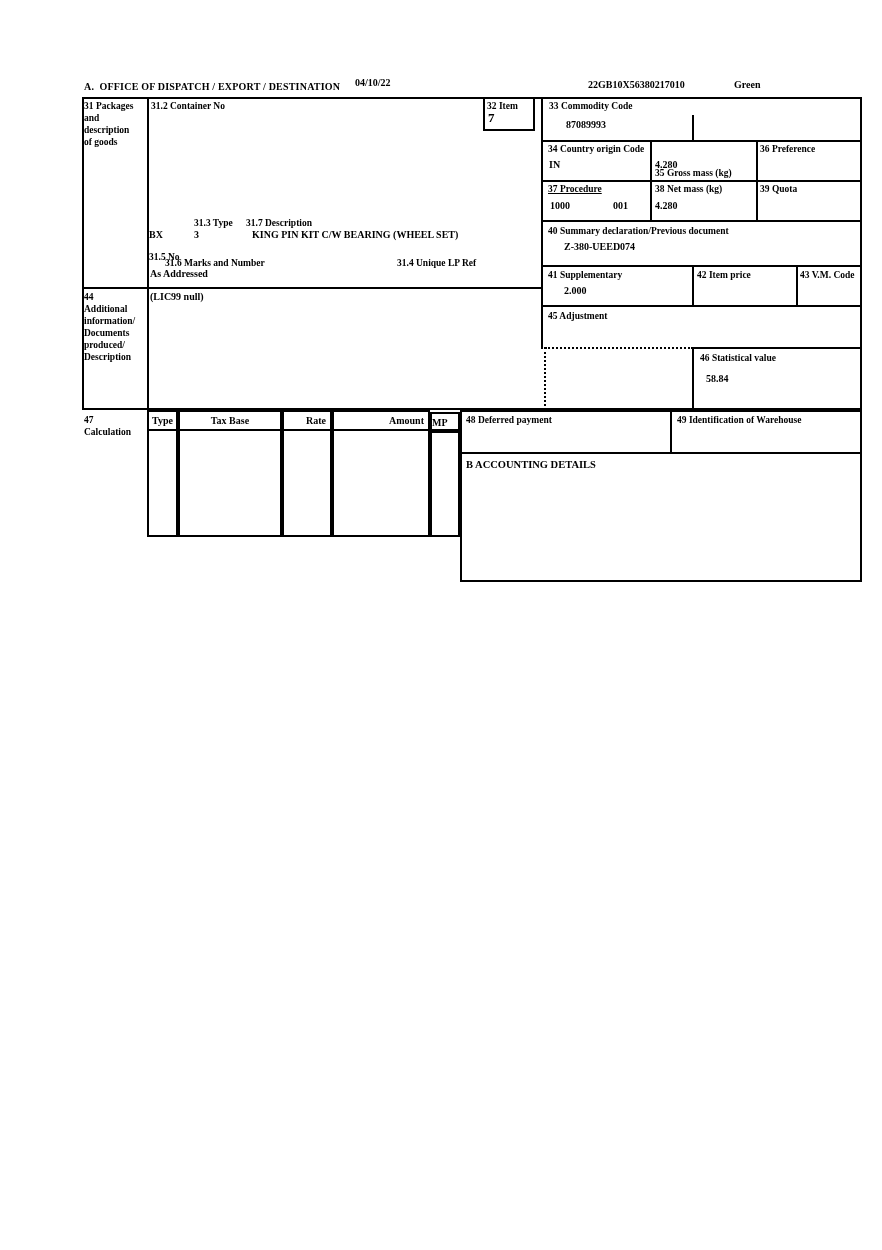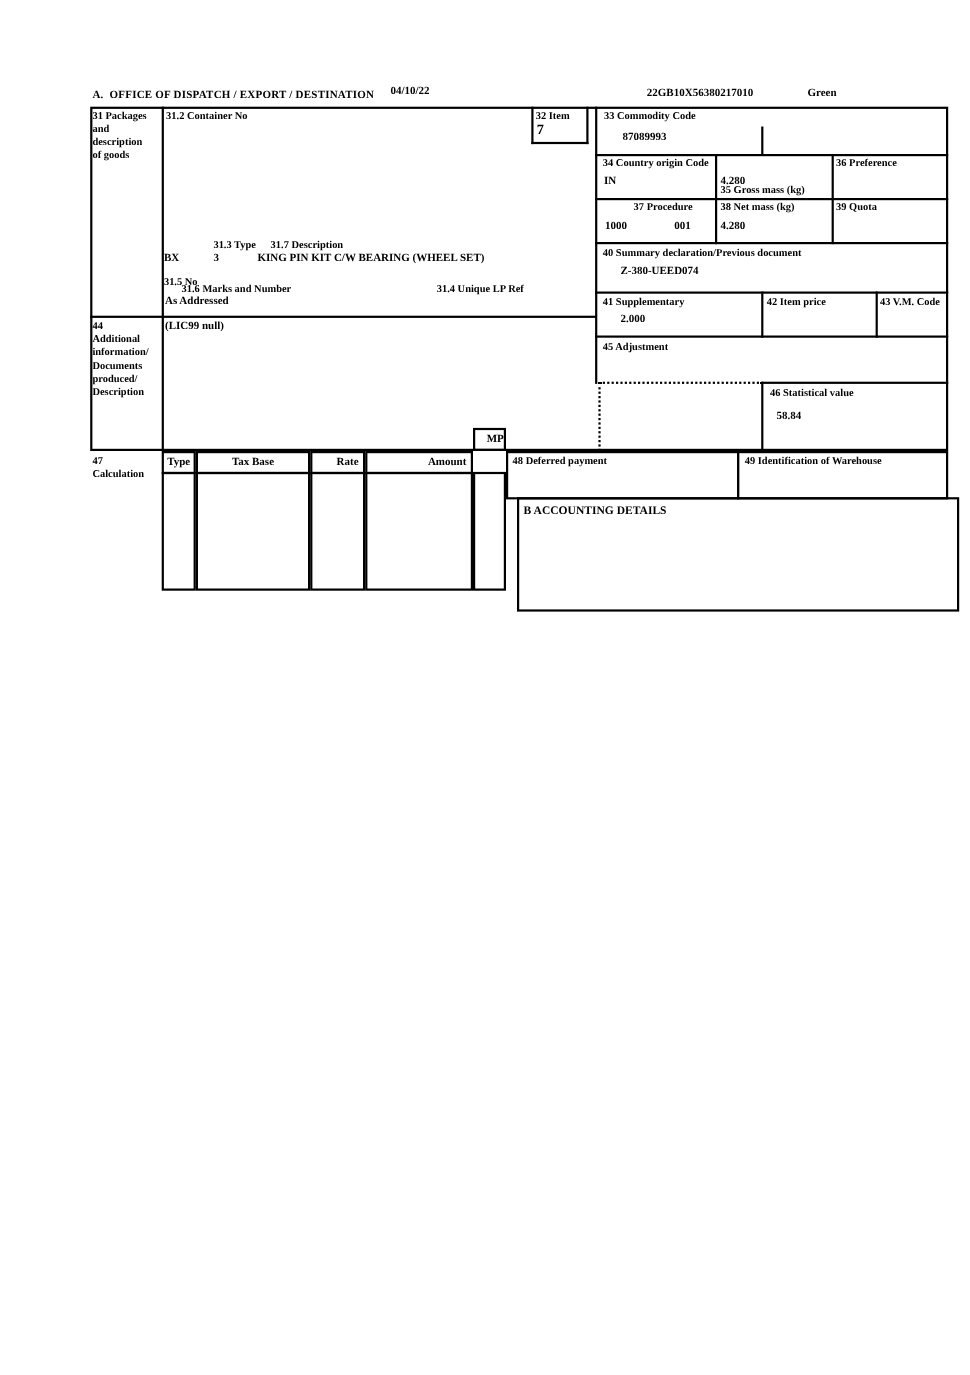--- a/index.html
+++ b/index.html
@@ -43,21 +43,21 @@
 
   <div class="abs" style="left:483px;top:97px;width:52px;height:34px;border:2px solid #000;border-top:none;box-sizing:border-box;"></div>
   <div class="abs lbl" style="left:487px;top:101px;">32 Item</div>
   <div class="abs val-sm" style="left:488px;top:111px;">7</div>
 
   <div class="abs lbl" style="left:149px;top:218px;margin-top:34px;">31.5 No</div>
   <div class="abs lbl" style="left:194px;top:218px;">31.3 Type</div>
   <div class="abs lbl" style="left:246px;top:218px;">31.7 Description</div>
   <div class="abs val" style="left:149px;top:230px;">BX</div>
   <div class="abs val" style="left:194px;top:230px;">3</div>
-  <div class="abs val" style="left:234px;top:230px;">KING PIN KIT C/W BEARING (WHEEL SET)</div>
+  <div class="abs val" style="left:252px;top:230px;">KING PIN KIT C/W BEARING (WHEEL SET)</div>
 
   <div class="abs lbl" style="left:149px;top:258px;margin-left:16px;">31.6 Marks and Number</div>
   <div class="abs lbl" style="left:397px;top:258px;">31.4 Unique LP Ref</div>
   <div class="abs val" style="left:150px;top:269px;">As Addressed</div>
   <div class="abs val" style="left:397px;top:269px;"></div>
 
   <div class="abs side" style="left:84px;top:291px;">
     <div>44</div>
     <div>Additional</div>
     <div>information/</div>
@@ -76,21 +76,21 @@
   <div class="abs vl" style="left:756px;top:140px;height:40px;"></div>
   <div class="abs lbl" style="left:548px;top:144px;">34 Country origin Code</div>
   <div class="abs val" style="left:549px;top:160px;">IN</div>
   <div class="abs lbl" style="left:655px;top:144px;margin-top:24px;">35 Gross mass (kg)</div>
   <div class="abs val" style="left:655px;top:160px;">4.280</div>
   <div class="abs lbl" style="left:760px;top:144px;">36 Preference</div>
   <div class="abs hl" style="left:541px;top:180px;width:321px;"></div>
 
   <div class="abs vl" style="left:650px;top:180px;height:42px;"></div>
   <div class="abs vl" style="left:756px;top:180px;height:42px;"></div>
-  <div class="abs lbl" style="left:576px;top:184px;">37 Procedure</div>
+  <div class="abs lbl" style="left:548px;top:184px;text-decoration:underline;">37 Procedure</div>
   <div class="abs val" style="left:550px;top:201px;">1000</div>
   <div class="abs val" style="left:613px;top:201px;">001</div>
   <div class="abs lbl" style="left:655px;top:184px;">38 Net mass (kg)</div>
   <div class="abs val" style="left:655px;top:201px;">4.280</div>
   <div class="abs lbl" style="left:760px;top:184px;">39 Quota</div>
   <div class="abs hl" style="left:541px;top:220px;width:321px;"></div>
 
   <div class="abs lbl" style="left:548px;top:226px;">40 Summary declaration/Previous document</div>
   <div class="abs val" style="left:564px;top:242px;">Z-380-UEED074</div>
   <div class="abs hl" style="left:541px;top:265px;width:321px;"></div>
@@ -113,33 +113,33 @@
 
   <div class="abs side" style="left:84px;top:414px;">
     <div>47</div>
     <div>Calculation</div>
   </div>
 
   <div class="abs box th" style="left:147px;top:410px;width:31px;height:21px;padding:3px 0 0 3px;">Type</div>
   <div class="abs box th" style="left:178px;top:410px;width:104px;height:21px;padding-top:3px;text-align:center;">Tax Base</div>
   <div class="abs box th" style="left:282px;top:410px;width:50px;height:21px;padding:3px 4px 0 0;text-align:right;">Rate</div>
   <div class="abs box th" style="left:332px;top:410px;width:98px;height:21px;padding:3px 4px 0 0;text-align:right;">Amount</div>
-  <div class="abs box th" style="left:430px;top:389px;width:30px;height:21px;padding-top:3px;text-align:right;">MP</div>
+  <div class="abs box th" style="left:430px;top:412px;width:30px;height:21px;padding-top:3px;text-align:left;">MP</div>
 
   <div class="abs box" style="left:147px;top:429px;width:31px;height:108px;"></div>
   <div class="abs box" style="left:178px;top:429px;width:104px;height:108px;"></div>
   <div class="abs box" style="left:282px;top:429px;width:50px;height:108px;"></div>
   <div class="abs box" style="left:332px;top:429px;width:98px;height:108px;"></div>
   <div class="abs box" style="left:430px;top:429px;width:30px;height:108px;"></div>
 
 
   <div class="abs box" style="left:460px;top:410px;width:212px;height:44px;">
     <div class="lbl" style="padding:3px 12px 0 4px;">48 Deferred payment</div>
   </div>
   <div class="abs box" style="left:670px;top:410px;width:192px;height:44px;">
     <div class="lbl" style="padding:3px 0 0 5px;">49 Identification of Warehouse</div>
   </div>
 
-  <div class="abs box" style="left:470px;top:452px;width:402px;height:104px;">
+  <div class="abs box" style="left:460px;top:452px;width:402px;height:130px;">
     <div style="font-weight:bold;font-size:10.5px;padding:5px 0 0 4px;">B ACCOUNTING DETAILS</div>
   </div>
 
 </div>
 
 </body></html>

